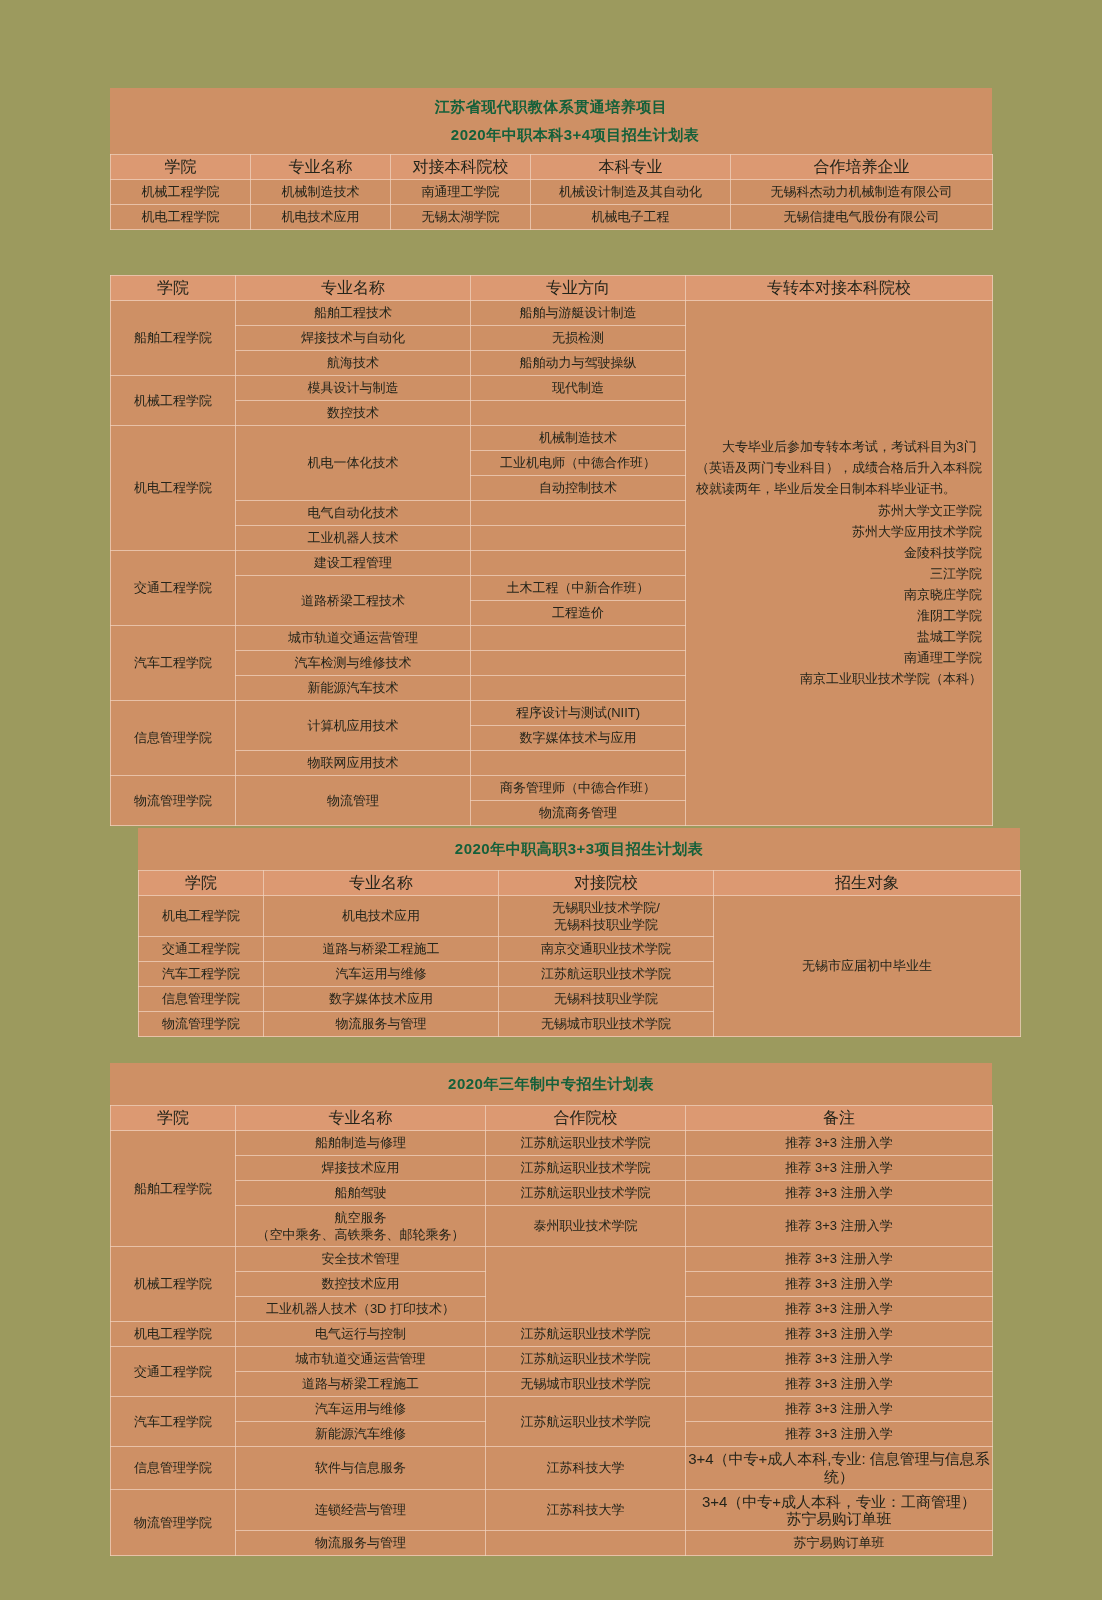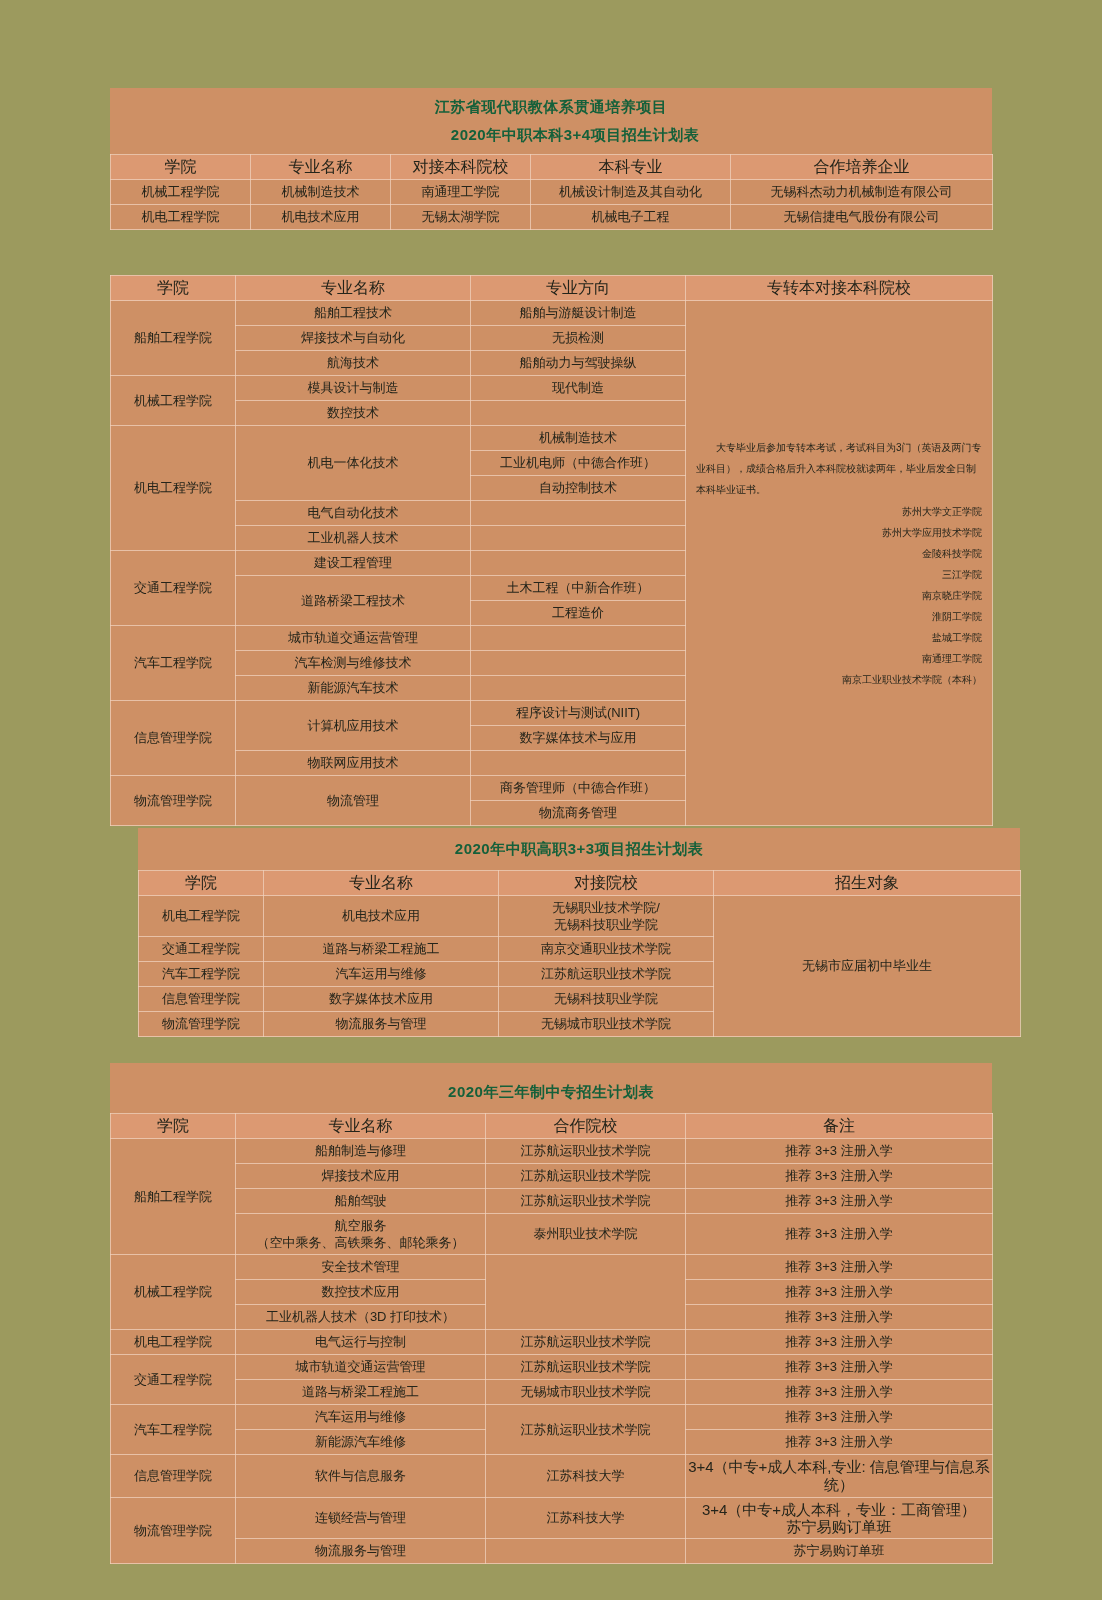--- a/index.html
+++ b/index.html
@@ -52,24 +52,25 @@
   }
   .hdr td {
     background: rgba(232, 160, 126, 0.55);
     font-size: 16px;
   }
   .empty {
     border: 1px solid rgba(240, 210, 190, 0.75);
   }
   .note {
     text-align: left;
-    font-size: 10px;
+    font-size: 13px;
     line-height: 21px;
     padding: 6px 10px;
     vertical-align: middle;
+    font-family: Liberation Mono, monospace;
   }
   .note p {
     margin: 0 0 1px 0;
     text-indent: 2em;
   }
   .note ul {
     margin: 0;
     padding: 0 0 0 14px;
     list-style: none;
     text-align: right;
@@ -301,21 +302,21 @@
       <tr>
         <td>物流管理学院</td>
         <td>物流服务与管理</td>
         <td>无锡城市职业技术学院</td>
       </tr>
     </tbody>
       </table>
   </div>
 
   <div class="block" id="block4">
-    <div class="block-title" style="padding:16px 0 8px 0;">2020年三年制中专招生计划表</div>
+    <div class="block-title" style="padding:8px 0 8px 0;">2020年三年制中专招生计划表</div>
     <table>
       <colgroup>
           <col style="width:125px">
           <col style="width:250px">
           <col style="width:200px">
           <col style="width:307px">
         </colgroup>
       <tbody>
           <tr class="hdr">
         <td>学院</td>

